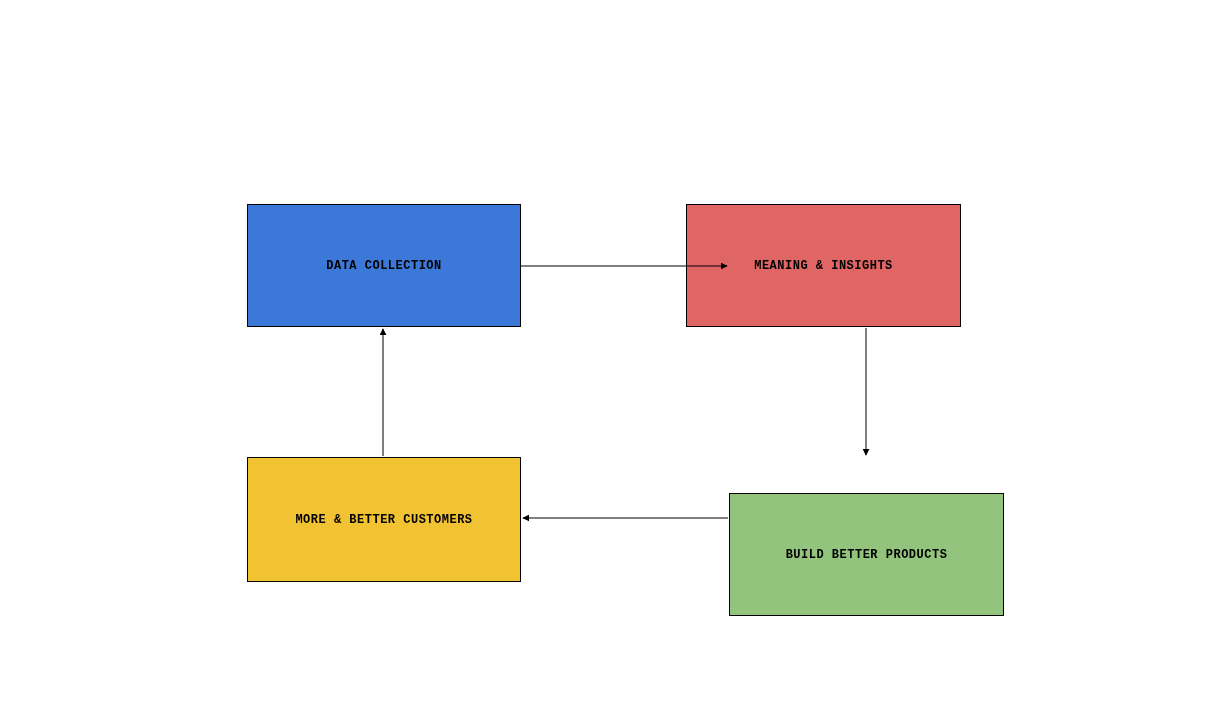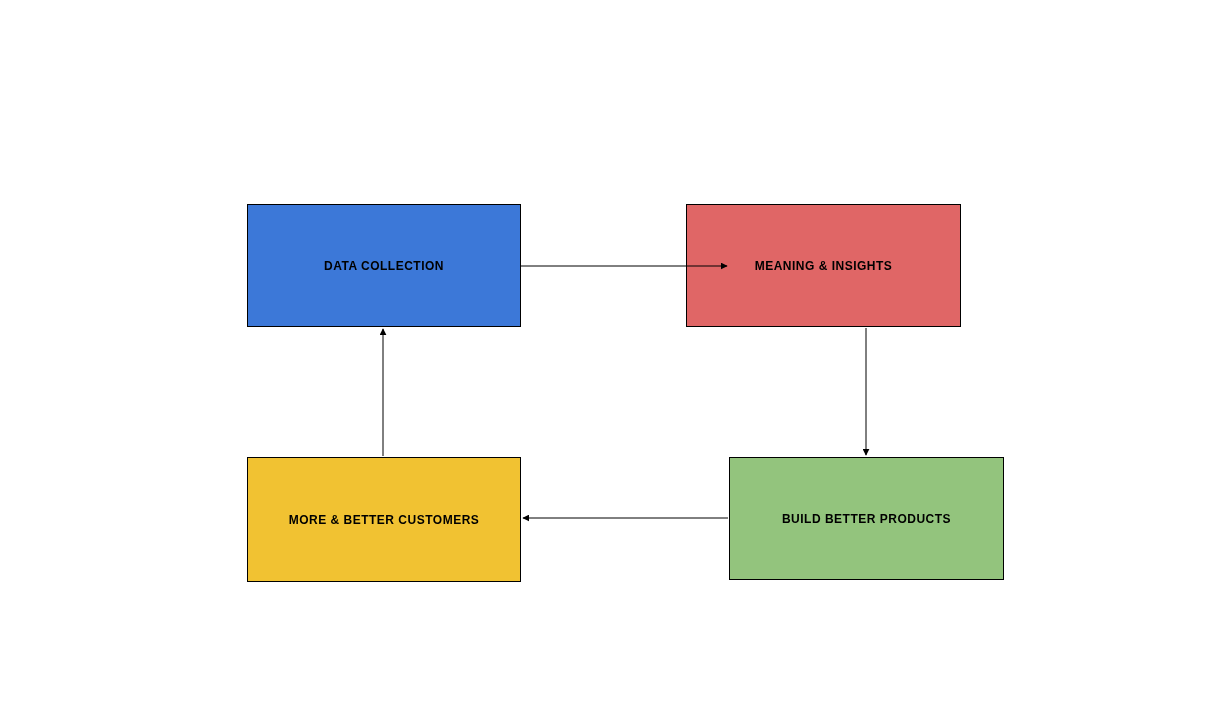--- a/index.html
+++ b/index.html
@@ -6,20 +6,21 @@
   body {
     width: 1210px;
     height: 709px;
     position: relative;
     overflow: hidden;
     font-family: "Liberation Sans", sans-serif;
   }
   .canvas {
     position: absolute;
     inset: 0;
+    font-family: Liberation Mono, monospace;
   }
   .node {
     position: absolute;
     display: flex;
     align-items: center;
     justify-content: center;
     border: 1px solid #000;
     box-sizing: border-box;
   }
   .node .label {
@@ -48,21 +49,21 @@
 <div class="canvas">
 
   <div class="node" id="node-data-collection" style="background-color: rgb(60, 120, 216);">
     <span class="label">DATA COLLECTION</span>
   </div>
 
   <div class="node" id="node-meaning-insights" style="background-color: rgb(224, 102, 102);">
     <span class="label">MEANING &amp; INSIGHTS</span>
   </div>
 
-  <div class="node" id="node-build-better-products" style="background-color: rgb(147, 196, 125);">
+  <div class="node" id="node-build-better-products" style="background-color: rgb(147, 196, 125); margin-top: 36px;">
     <span class="label">BUILD BETTER PRODUCTS</span>
   </div>
 
   <div class="node" id="node-more-better-customers" style="background-color: rgb(241, 194, 50);">
     <span class="label">MORE &amp; BETTER CUSTOMERS</span>
   </div>
 
   <svg class="arrows" width="1210" height="709" aria-hidden="true">
     <defs>
       <marker id="arrowhead" viewBox="0 0 10 10" refX="9" refY="5" markerWidth="7" markerHeight="7" orient="auto-start-reverse">

